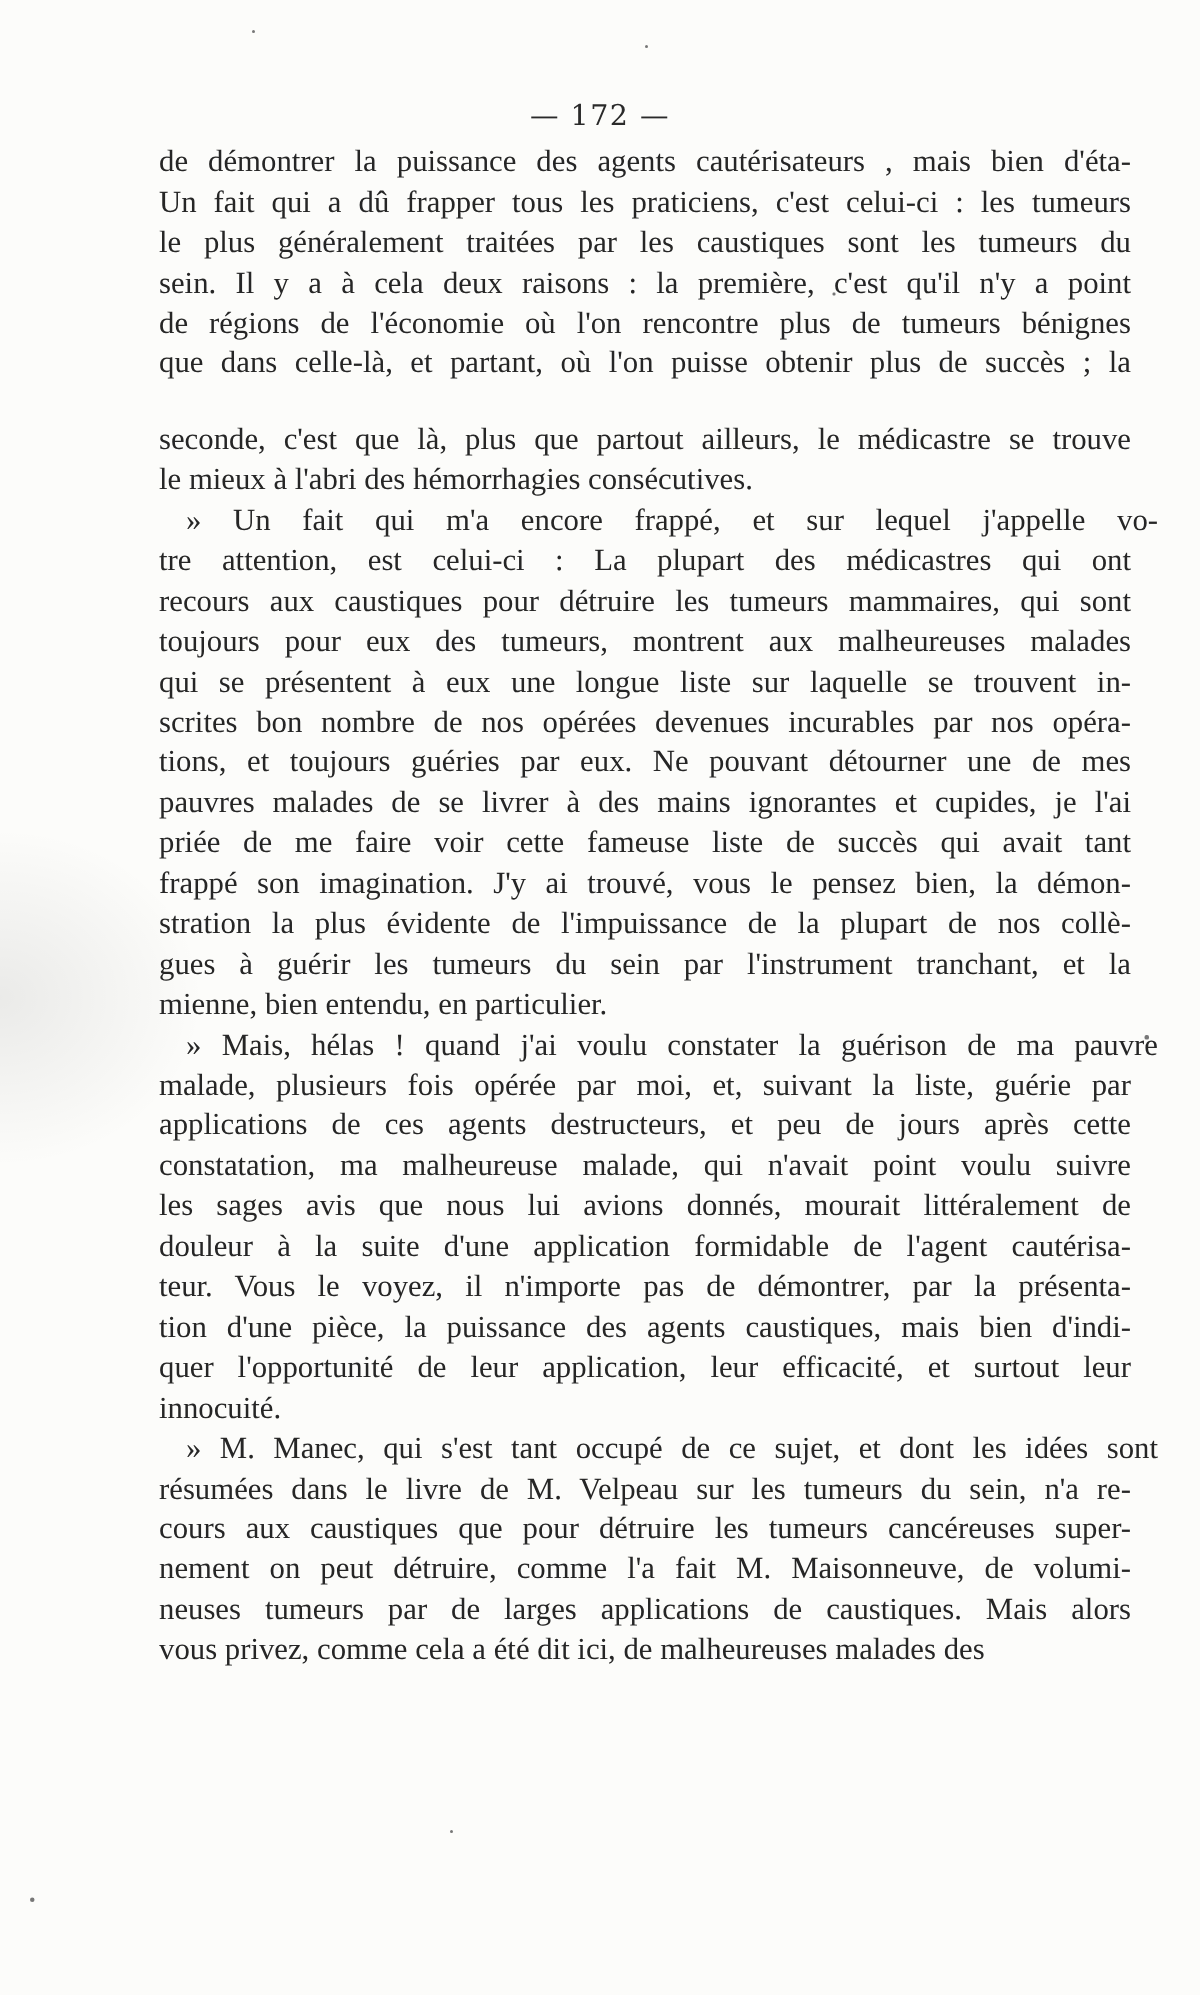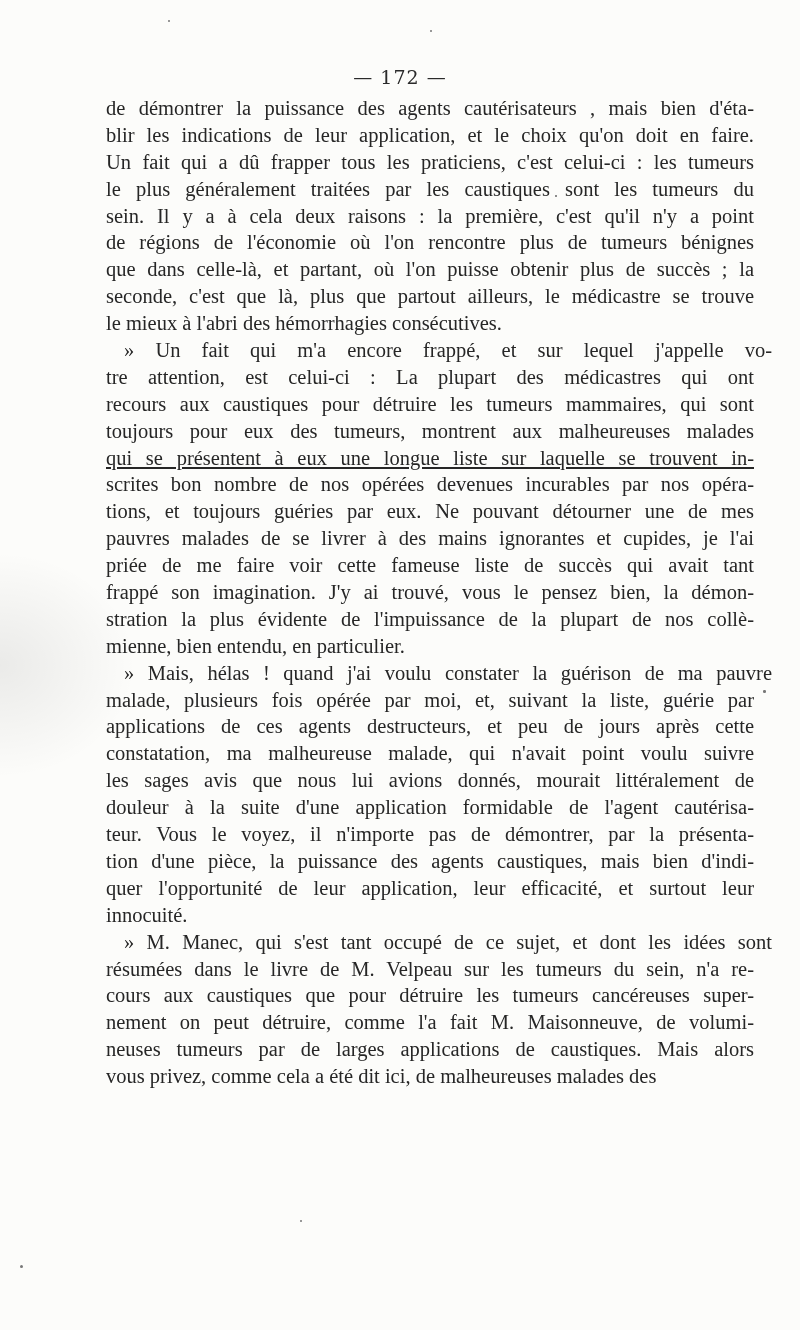--- a/index.html
+++ b/index.html
@@ -41,41 +41,41 @@
   .speck { position:absolute; background:#777; border-radius:50%; }
 </style>
 </head>
 <body>
 
 <div class="page">
   <div class="folio">— 172 —</div>
   <div class="text" id="body">
       <div>
         <span class="line" style="display: block; width: 648px;">de démontrer la puissance des agents cautérisateurs , mais bien d'éta-</span>
-        <span class="line" style="display: block; width: 648px;">blir les indications de leur application, et le choix qu'on doit en faire.</span>
         <span class="line" style="display: block; width: 648px;">Un fait qui a dû frapper tous les praticiens, c'est celui-ci : les tumeurs</span>
         <span class="line" style="display: block; width: 648px;">le plus généralement traitées par les caustiques sont les tumeurs du</span>
         <span class="line" style="display: block; width: 648px;">sein. Il y a à cela deux raisons : la première, c'est qu'il n'y a point</span>
         <span class="line" style="display: block; width: 648px;">de régions de l'économie où l'on rencontre plus de tumeurs bénignes</span>
         <span class="line" style="display: block; width: 648px;">que dans celle-là, et partant, où l'on puisse obtenir plus de succès ; la</span>
-        <span class="line" style="display: block; width: 648px;">seconde, c'est que là, plus que partout ailleurs, le médicastre se trouve</span>
+        <span class="line" style="display: block; width: 648px; margin-top: 24px;">seconde, c'est que là, plus que partout ailleurs, le médicastre se trouve</span>
         <span class="line last" style="display: block; width: 648px; text-align: center;">le mieux à l'abri des hémorrhagies consécutives.</span>
       </div>
       <div>
         <span class="line indent" style="display: block; width: 648px;">» Un fait qui m'a encore frappé, et sur lequel j'appelle vo-</span>
         <span class="line" style="display: block; width: 648px;">tre attention, est celui-ci : La plupart des médicastres qui ont</span>
         <span class="line" style="display: block; width: 648px;">recours aux caustiques pour détruire les tumeurs mammaires, qui sont</span>
         <span class="line" style="display: block; width: 648px;">toujours pour eux des tumeurs, montrent aux malheureuses malades</span>
-        <span class="line" style="display: block; width: 648px; text-decoration: underline;">qui se présentent à eux une longue liste sur laquelle se trouvent in-</span>
+        <span class="line" style="display: block; width: 648px;">qui se présentent à eux une longue liste sur laquelle se trouvent in-</span>
         <span class="line" style="display: block; width: 648px;">scrites bon nombre de nos opérées devenues incurables par nos opéra-</span>
         <span class="line" style="display: block; width: 648px;">tions, et toujours guéries par eux. Ne pouvant détourner une de mes</span>
         <span class="line" style="display: block; width: 648px;">pauvres malades de se livrer à des mains ignorantes et cupides, je l'ai</span>
         <span class="line" style="display: block; width: 648px;">priée de me faire voir cette fameuse liste de succès qui avait tant</span>
         <span class="line" style="display: block; width: 648px;">frappé son imagination. J'y ai trouvé, vous le pensez bien, la démon-</span>
         <span class="line" style="display: block; width: 648px;">stration la plus évidente de l'impuissance de la plupart de nos collè-</span>
+        <span class="line" style="display: block; width: 648px;">gues à guérir les tumeurs du sein par l'instrument tranchant, et la</span>
         <span class="line last" style="display: block; width: 648px; text-align: center;">mienne, bien entendu, en particulier.</span>
       </div>
       <div>
         <span class="line indent" style="display: block; width: 648px;">» Mais, hélas ! quand j'ai voulu constater la guérison de ma pauvre</span>
         <span class="line" style="display: block; width: 648px;">malade, plusieurs fois opérée par moi, et, suivant la liste, guérie par</span>
         <span class="line" style="display: block; width: 648px;">applications de ces agents destructeurs, et peu de jours après cette</span>
         <span class="line" style="display: block; width: 648px;">constatation, ma malheureuse malade, qui n'avait point voulu suivre</span>
         <span class="line" style="display: block; width: 648px;">les sages avis que nous lui avions donnés, mourait littéralement de</span>
         <span class="line" style="display: block; width: 648px;">douleur à la suite d'une application formidable de l'agent cautérisa-</span>
         <span class="line" style="display: block; width: 648px;">teur. Vous le voyez, il n'importe pas de démontrer, par la présenta-</span>

